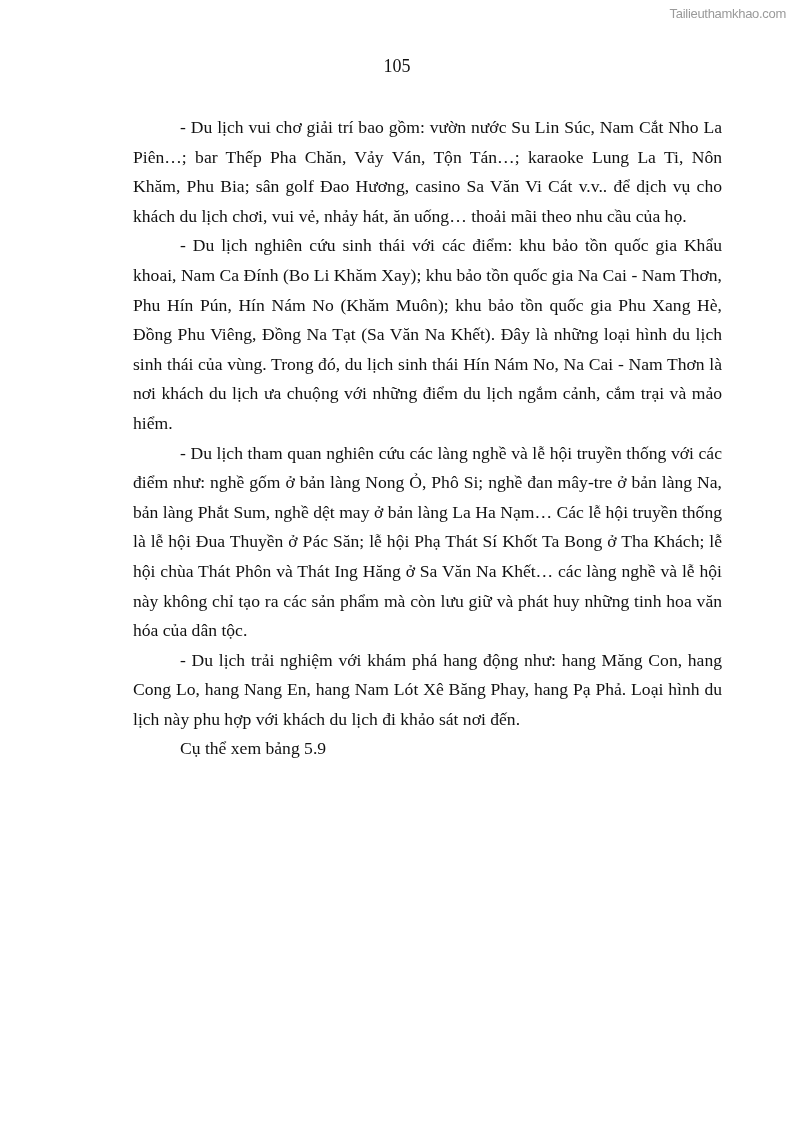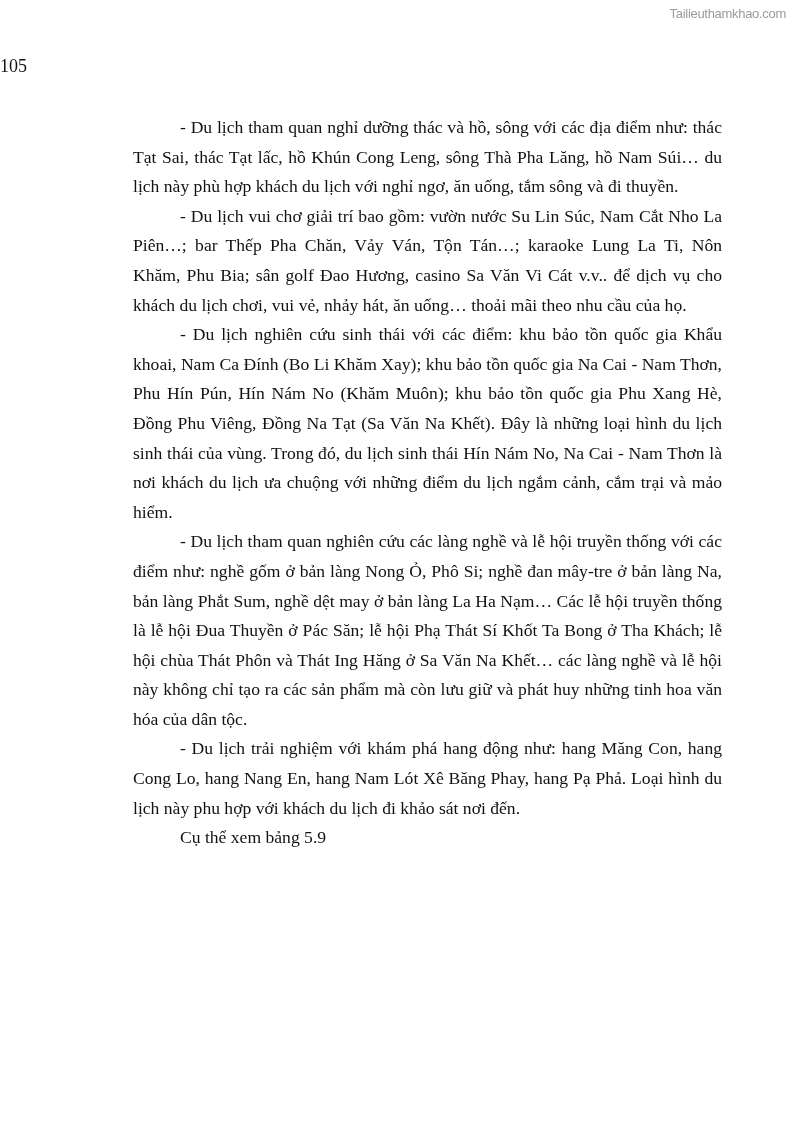--- a/index.html
+++ b/index.html
@@ -3,36 +3,35 @@
   <meta charset="utf-8">
   <style>
     html, body { margin: 0; padding: 0; background: #ffffff; }
     body { width: 794px; height: 1123px; position: relative; overflow: hidden; }
     .watermark {
       position: absolute; top: 6px; right: 8px;
       font-family: "Liberation Sans", sans-serif; font-size: 13px;
       color: #9a9a9a; letter-spacing: -0.3px; text-align: center;
     }
     .page-number {
-      position: absolute; top: 56px; left: 0; width: 794px; 
+      position: absolute; top: 56px; left: 0; width: 794px; text-align: center;
       font-family: "Liberation Serif", serif; font-size: 18px; color: #111;
     }
     .content {
       position: absolute; top: 113px; left: 133px; width: 589px;
       font-family: "Liberation Serif", serif; font-size: 17.6px; color: #111;
       line-height: 29.6px;
     }
     .content p { margin: 0; text-indent: 47px; text-align: justify; }
   </style>
 </head>
 <body>
 
 <div class="watermark">Tailieuthamkhao.com</div>
 <div class="page-number">105</div>
 
 <div class="content">
-  <p>- Du lịch tham quan nghỉ dưỡng thác và hồ, sông với các địa điểm như: thác Tạt Sai, thác Tạt lấc, hồ Khún Cong Leng, sông Thà Pha Lăng, hồ Nam Súi… du lịch này phù hợp khách du lịch với nghỉ ngơ, ăn uống, tắm sông và đi thuyền.</p>
   <p>- Du lịch vui chơ giải trí bao gồm: vườn nước Su Lin Súc, Nam Cắt Nho La Piên…; bar Thếp Pha Chăn, Vảy Ván, Tộn Tán…; karaoke Lung La Ti, Nôn Khăm, Phu Bia; sân golf Đao Hương, casino Sa Văn Vi Cát v.v.. để dịch vụ cho khách du lịch chơi, vui vẻ, nhảy hát, ăn uống… thoải mãi theo nhu cầu của họ.</p>
   <p>- Du lịch nghiên cứu sinh thái với các điểm: khu bảo tồn quốc gia Khẩu khoai, Nam Ca Đính (Bo Li Khăm Xay); khu bảo tồn quốc gia Na Cai - Nam Thơn, Phu Hín Pún, Hín Nám No (Khăm Muôn); khu bảo tồn quốc gia Phu Xang Hè, Đồng Phu Viêng, Đồng Na Tạt (Sa Văn Na Khết). Đây là những loại hình du lịch sinh thái của vùng. Trong đó, du lịch sinh thái Hín Nám No, Na Cai - Nam Thơn là nơi khách du lịch ưa chuộng với những điểm du lịch ngắm cảnh, cắm trại và mảo hiểm.</p>
   <p>- Du lịch tham quan nghiên cứu các làng nghề và lễ hội truyền thống với các điểm như: nghề gốm ở bản làng Nong Ỏ, Phô Si; nghề đan mây-tre ở bản làng Na, bản làng Phắt Sum, nghề dệt may ở bản làng La Ha Nạm… Các lễ hội truyền thống là lễ hội Đua Thuyền ở Pác Săn; lễ hội Phạ Thát Sí Khốt Ta Bong ở Tha Khách; lễ hội chùa Thát Phôn và Thát Ing Hăng ở Sa Văn Na Khết… các làng nghề và lễ hội này không chỉ tạo ra các sản phẩm mà còn lưu giữ và phát huy những tinh hoa văn hóa của dân tộc.</p>
   <p>- Du lịch trải nghiệm với khám phá hang động như: hang Măng Con, hang Cong Lo, hang Nang En, hang Nam Lót Xê Băng Phay, hang Pạ Phả. Loại hình du lịch này phu hợp với khách du lịch đi khảo sát nơi đến.</p>
   <p>Cụ thể xem bảng 5.9</p>
 </div>
 
 </body></html>

